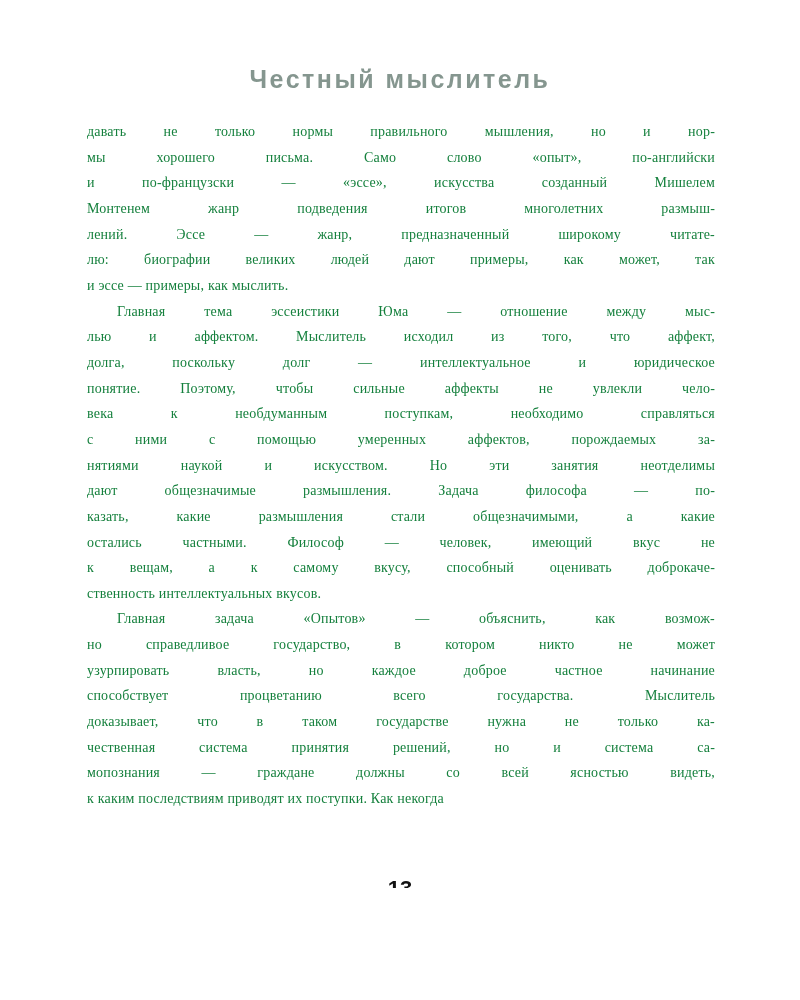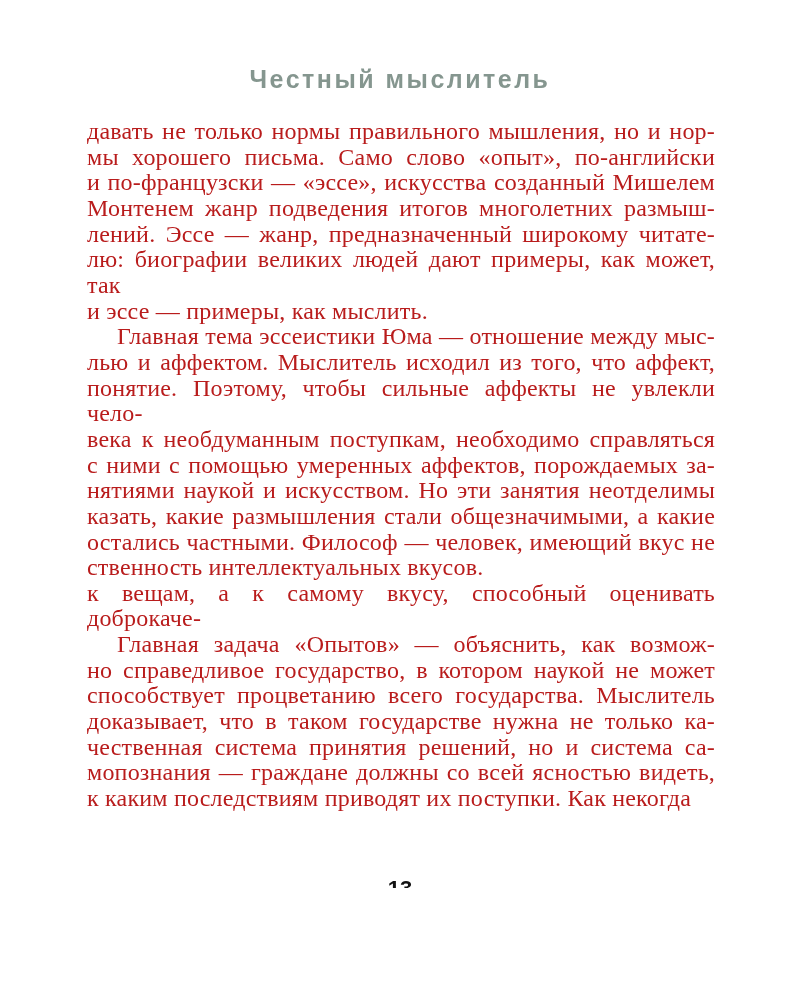--- a/index.html
+++ b/index.html
@@ -26,22 +26,22 @@
     font-weight: 600;
     letter-spacing: 2.5px;
     color: #85968f;
     line-height: 26px;
   }
   .text-block {
     position: absolute;
     top: 119px;
     left: 87px;
     width: 628px;
-    color: #b91c1c;
-    font-size: 24px;
+    color: #15803d;
+    font-size: 14px;
     line-height: 25.65px;
     letter-spacing: 0.2px;
   }
   .paragraph {
     margin: 0;
     padding: 0;
   }
   .line {
     text-align: justify;
     text-align-last: justify;
@@ -78,32 +78,35 @@
         <div class="line">мы хорошего письма. Само слово «опыт», по-английски</div>
         <div class="line">и по-французски — «эссе», искусства созданный Мишелем</div>
         <div class="line">Монтенем жанр подведения итогов многолетних размыш-</div>
         <div class="line">лений. Эссе — жанр, предназначенный широкому читате-</div>
         <div class="line">лю: биографии великих людей дают примеры, как может, так</div>
         <div class="line last">и эссе — примеры, как мыслить.</div>
       </div>
       <div class="paragraph">
         <div class="line first-indent">Главная тема эссеистики Юма — отношение между мыс-</div>
         <div class="line">лью и аффектом. Мыслитель исходил из того, что аффект,</div>
+        <div class="line">долга, поскольку долг — интеллектуальное и юридическое</div>
         <div class="line">понятие. Поэтому, чтобы сильные аффекты не увлекли чело-</div>
         <div class="line">века к необдуманным поступкам, необходимо справляться</div>
         <div class="line">с ними с помощью умеренных аффектов, порождаемых за-</div>
         <div class="line">нятиями наукой и искусством. Но эти занятия неотделимы</div>
+        <div class="line">дают общезначимые размышления. Задача философа — по-</div>
         <div class="line">казать, какие размышления стали общезначимыми, а какие</div>
         <div class="line">остались частными. Философ — человек, имеющий вкус не</div>
+        <div class="line">к вещам, а к самому вкусу, способный оценивать доброкаче-</div>
         <div class="line last">ственность интеллектуальных вкусов.</div>
-        <div class="line">к вещам, а к самому вкусу, способный оценивать доброкаче-</div>
       </div>
       <div class="paragraph">
         <div class="line first-indent">Главная задача «Опытов» — объяснить, как возмож-</div>
-        <div class="line">но справедливое государство, в котором наукой не может</div>
+        <div class="line">но справедливое государство, в котором никто не может</div>
+        <div class="line">узурпировать власть, но каждое доброе частное начинание</div>
         <div class="line">способствует процветанию всего государства. Мыслитель</div>
         <div class="line">доказывает, что в таком государстве нужна не только ка-</div>
         <div class="line">чественная система принятия решений, но и система са-</div>
         <div class="line">мопознания — граждане должны со всей ясностью видеть,</div>
         <div class="line last">к каким последствиям приводят их поступки. Как некогда</div>
       </div>
     </div>
 
   <div class="page-number">13</div>
 </div>

